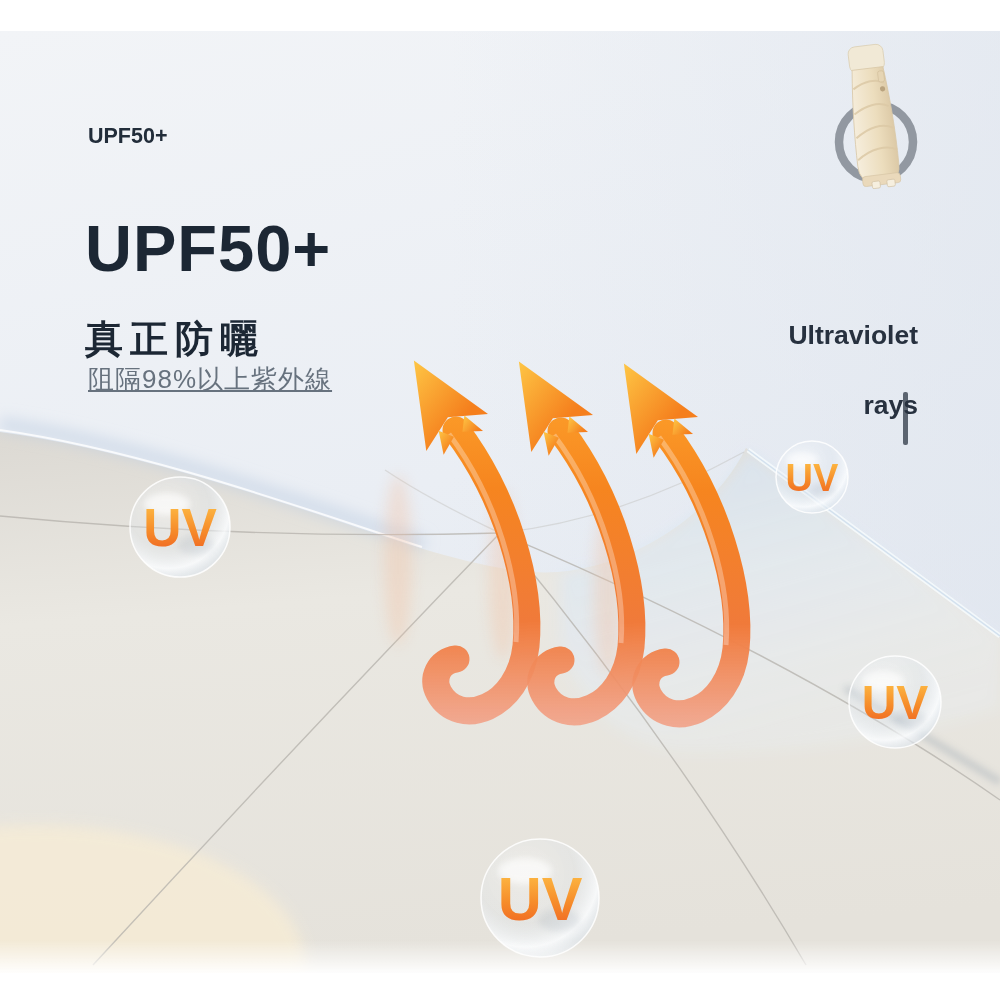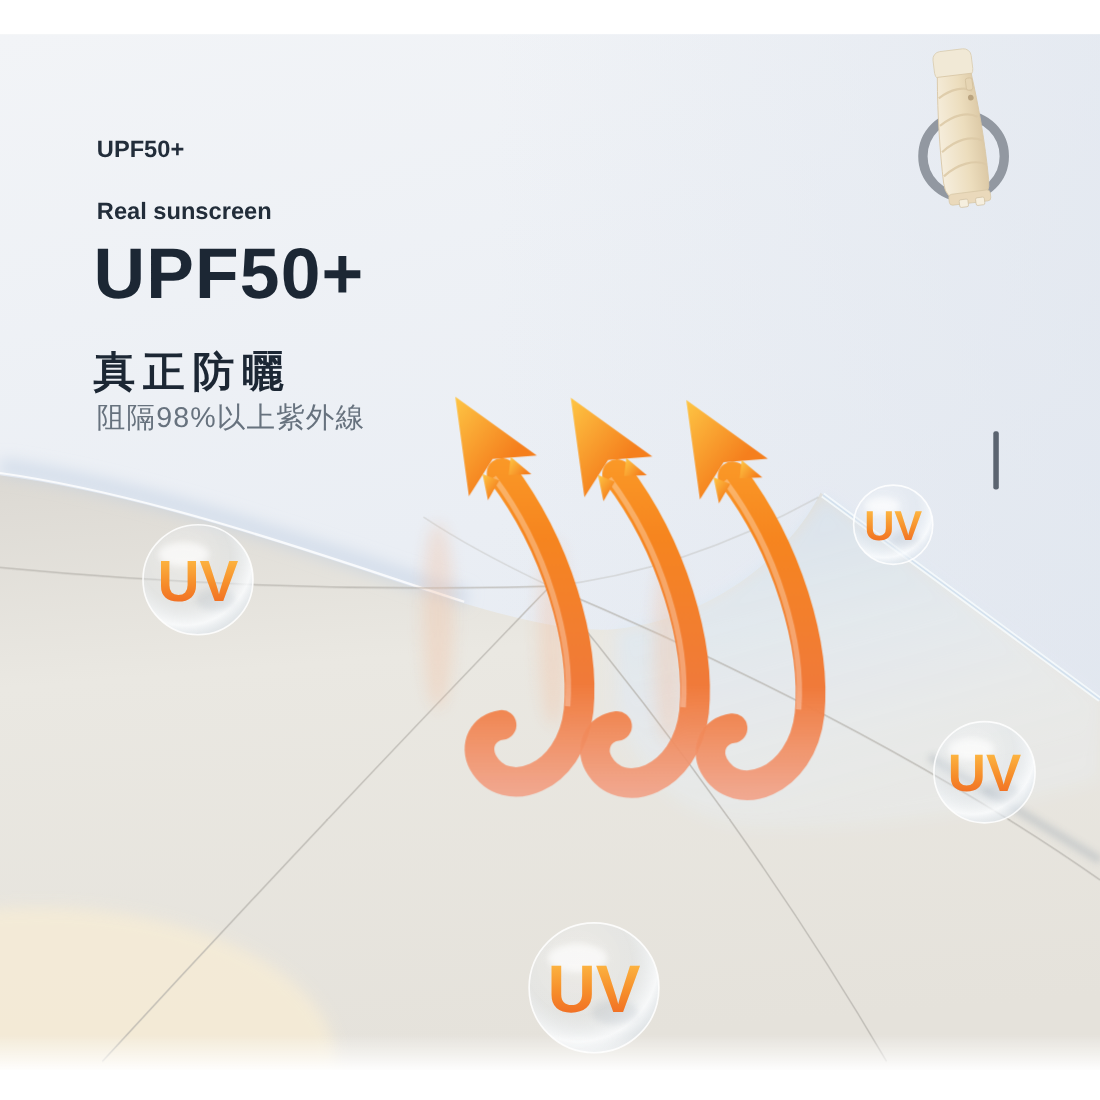--- a/index.html
+++ b/index.html
@@ -8,21 +8,21 @@
     font-family:"Liberation Sans","DejaVu Sans",sans-serif;
   }
   .scene{position:absolute;left:0;top:0;width:1000px;height:1000px;display:block;}
   .txt{position:absolute;white-space:pre-line;}
   .kicker{
     left:88px;top:95px;font-size:21.5px;font-weight:bold;color:#222d3a;line-height:1.3;
   }
   .headline{left:85px;top:198px;color:#1c2734;font-weight:bold;}
   .headline .en{font-size:65px;line-height:1.0;letter-spacing:1px;}
   .headline .zh{font-size:38px;line-height:1.0;letter-spacing:7px;margin-top:21px;}
-  .subline{left:88px;top:362px;font-size:26px;color:#67727e;letter-spacing:1px;}
+  .subline{left:88px;top:362px;font-size:26px;color:#67727e;letter-spacing:1px;text-decoration:underline;}
   .annotation{
     right:82px;top:283px;text-align:right;font-size:26.5px;font-weight:bold;
     color:#27313f;line-height:1.32;
   }
   .uv-svg-text{font-family:"Liberation Sans","DejaVu Sans",sans-serif;font-weight:bold;}
 </style>
 </head>
 <body>
 
 <div class="stage">
@@ -173,24 +173,27 @@
 
     <rect x="903" y="392" width="5" height="53" rx="2" fill="#5b6470"></rect>
 
     <rect x="0" y="940" width="1000" height="35" fill="url(#fadeWhite)"></rect>
     <rect x="0" y="973" width="1000" height="27" fill="#ffffff"></rect>
     <rect x="0" y="0" width="1000" height="31" fill="#ffffff"></rect>
   </svg>
 
   <div class="txt kicker">
     <div>UPF50+</div>
-    <div>Real sunscreen</div>
   </div>
 
   <div class="txt headline">
     <div class="en">UPF50+</div>
     <div class="zh">真正防曬</div>
   </div>
 
   <div class="txt subline">阻隔98%以上紫外線</div>
 
+  <div class="txt annotation">
+    <div>Ultraviolet</div>
+    <div>rays</div>
+  </div>
 
 </div>
 
 </body></html>

